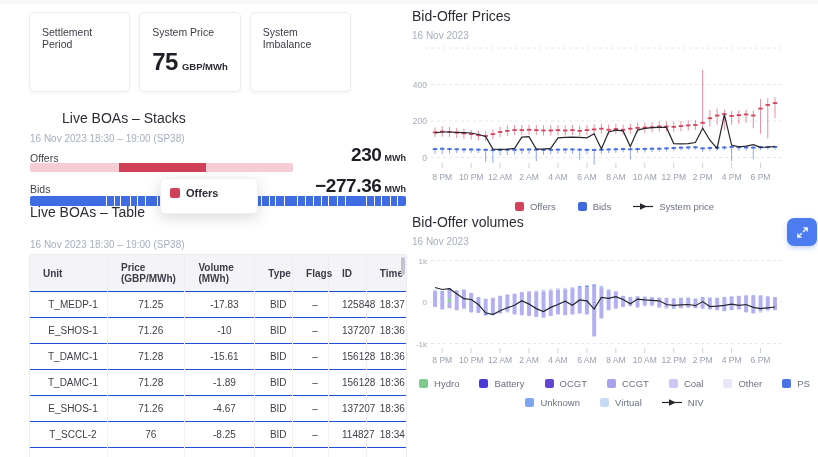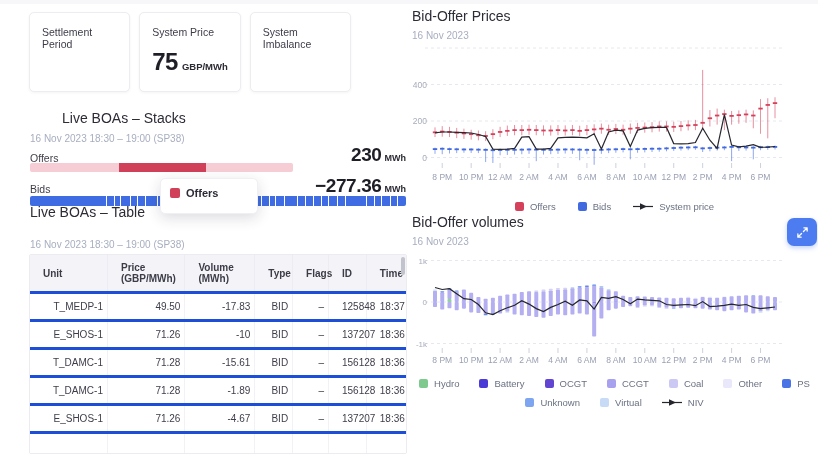--- a/index.html
+++ b/index.html
@@ -50,22 +50,22 @@
   .tooltip-label { font-size:7.5px; letter-spacing:.4px; color:#b3b7c6; text-transform:uppercase; }
   .tooltip-value { font-size:9px; font-weight:700; color:#26262e; }
 
   .table-title { position:absolute; top:204px; left:1px; }
   .table-sub { position:absolute; top:235px; left:1px; }
   .boa-table-wrap { position:absolute; top:254px; left:0; width:378px; border:1px solid #ebebf0;
     border-radius:2px; background:#fff; }
   table.boa { width:100%; border-collapse:collapse; table-layout:fixed; }
   table.boa th { background:#f4f4f8; font-size:10px; font-weight:600; color:#3c3c48;
     text-align:left; padding:7px 4px 7px 13px; border-right:1px solid #ececf2; }
-  table.boa td { font-size:10px; color:#3e3e4a; text-align:right; padding:7px 4px 7px 13px;
-    border-top:3px solid #1d4ed8; border-right:1px solid #f2f2f6; background:#fff; }
+  table.boa td { font-size:10px; color:#3e3e4a; text-align:center; padding:7px 4px 7px 13px;
+    border-top:1px solid #1d4ed8; border-right:1px solid #f2f2f6; background:#fff; }
   table.boa th:last-child, table.boa td:last-child { border-right:none; }
   td.type-bid { color:#6f9cf5; font-weight:500; }
   .vscroll-thumb { position:absolute; top:2px; right:1px; width:4px; height:18px;
     background:#c2c4cd; border-radius:2px; }
 
   
   .right-col { position:absolute; left:411px; top:0; width:407px; height:457px; }
   .prices-title { position:absolute; top:8px; left:1px; }
   .prices-sub { position:absolute; top:26px; left:1px; }
   .prices-svg { position:absolute; top:40px; left:0; }
@@ -190,21 +190,21 @@
             <th>Volume (MWh)</th>
             <th>Type</th>
             <th>Flags</th>
             <th>ID</th>
             <th>Time</th>
           </tr>
         </thead>
       <tbody id="boa-body">
           <tr>
             <td>T_MEDP-1</td>
-            <td>49.50</td>
+            <td>71.25</td>
             <td>-17.83</td>
             <td class="type-bid">BID</td>
             <td>–</td>
             <td>125848</td>
             <td>18:37</td>
           </tr>
           <tr>
             <td>E_SHOS-1</td>
             <td>71.26</td>
             <td>-10</td>
@@ -232,20 +232,29 @@
             <td>18:36</td>
           </tr>
           <tr>
             <td>E_SHOS-1</td>
             <td>71.26</td>
             <td>-4.67</td>
             <td class="type-bid">BID</td>
             <td>–</td>
             <td>137207</td>
             <td>18:36</td>
+          </tr>
+          <tr>
+            <td>T_SCCL-2</td>
+            <td>76</td>
+            <td>-8.25</td>
+            <td class="type-bid">BID</td>
+            <td>–</td>
+            <td>114827</td>
+            <td>18:34</td>
           </tr>
           <tr>
             <td style="padding: 4px 4px 4px 13px;">&nbsp;</td>
             <td style="padding: 4px 4px 4px 13px;">&nbsp;</td>
             <td style="padding: 4px 4px 4px 13px;">&nbsp;</td>
             <td style="padding: 4px 4px 4px 13px;">&nbsp;</td>
             <td style="padding: 4px 4px 4px 13px;">&nbsp;</td>
             <td style="padding: 4px 4px 4px 13px;">&nbsp;</td>
             <td style="padding: 4px 4px 4px 13px;">&nbsp;</td>
           </tr>

